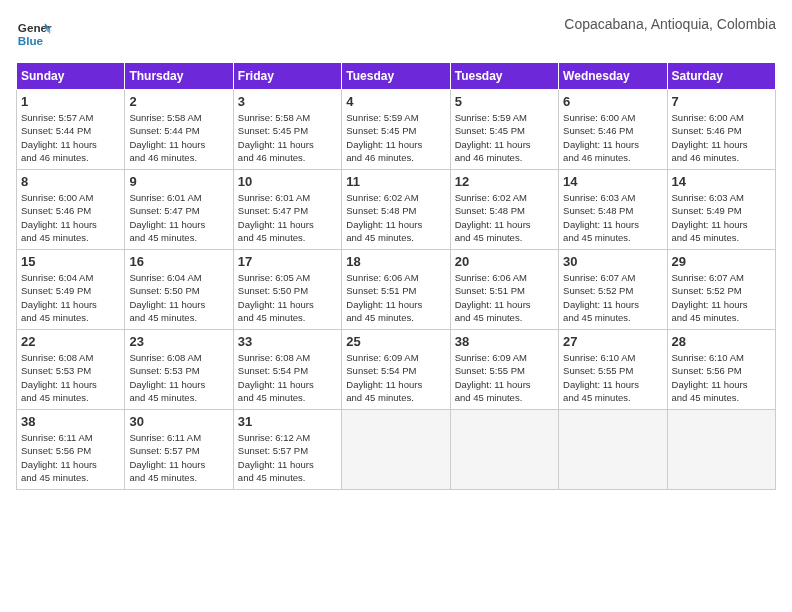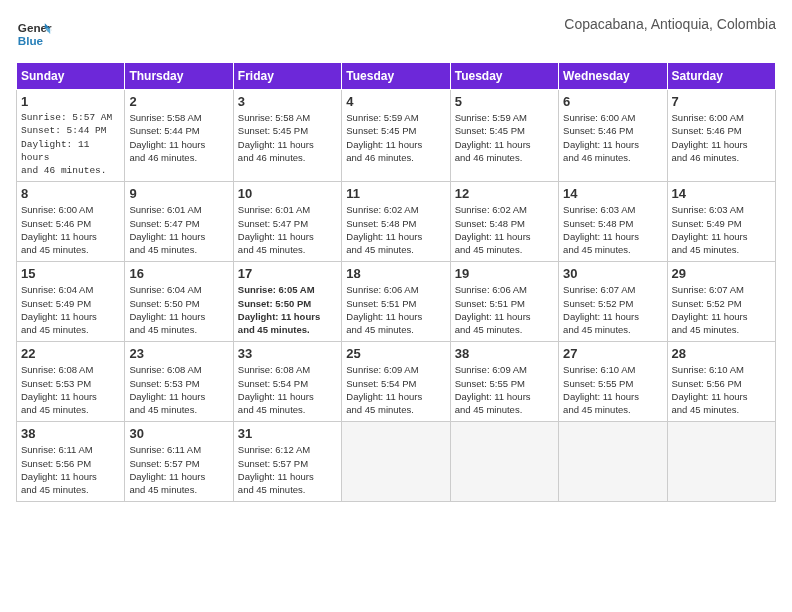--- a/index.html
+++ b/index.html
@@ -101,21 +101,21 @@
         <th>Tuesday</th>
         <th>Tuesday</th>
         <th>Wednesday</th>
         <th>Saturday</th>
       </tr>
   </thead>
   <tbody id="calendar-body">
   <tr>
         <td>
           <span class="day-num">1</span>
-          <div class="day-info" style="white-space: pre-line; font-family: Liberation Mono, monospace;">Sunrise: 5:57 AM
+          <div class="day-info" style="white-space: pre-line;">Sunrise: 5:57 AM
 Sunset: 5:44 PM
 Daylight: 11 hours
 and 46 minutes.</div>
         </td>
         <td>
           <span class="day-num">2</span>
           <div class="day-info" style="white-space: pre-line;">Sunrise: 5:58 AM
 Sunset: 5:44 PM
 Daylight: 11 hours
 and 46 minutes.</div>
@@ -217,34 +217,34 @@
         </td>
         <td>
           <span class="day-num">16</span>
           <div class="day-info" style="white-space: pre-line;">Sunrise: 6:04 AM
 Sunset: 5:50 PM
 Daylight: 11 hours
 and 45 minutes.</div>
         </td>
         <td>
           <span class="day-num">17</span>
-          <div class="day-info" style="white-space: pre-line; font-weight: bold;">Sunrise: 6:05 AM
+          <div class="day-info" style="white-space: pre-line;">Sunrise: 6:05 AM
 Sunset: 5:50 PM
 Daylight: 11 hours
 and 45 minutes.</div>
         </td>
         <td>
           <span class="day-num">18</span>
           <div class="day-info" style="white-space: pre-line;">Sunrise: 6:06 AM
 Sunset: 5:51 PM
 Daylight: 11 hours
 and 45 minutes.</div>
         </td>
         <td>
-          <span class="day-num">19</span>
+          <span class="day-num">20</span>
           <div class="day-info" style="white-space: pre-line;">Sunrise: 6:06 AM
 Sunset: 5:51 PM
 Daylight: 11 hours
 and 45 minutes.</div>
         </td>
         <td>
           <span class="day-num">30</span>
           <div class="day-info" style="white-space: pre-line;">Sunrise: 6:07 AM
 Sunset: 5:52 PM
 Daylight: 11 hours

